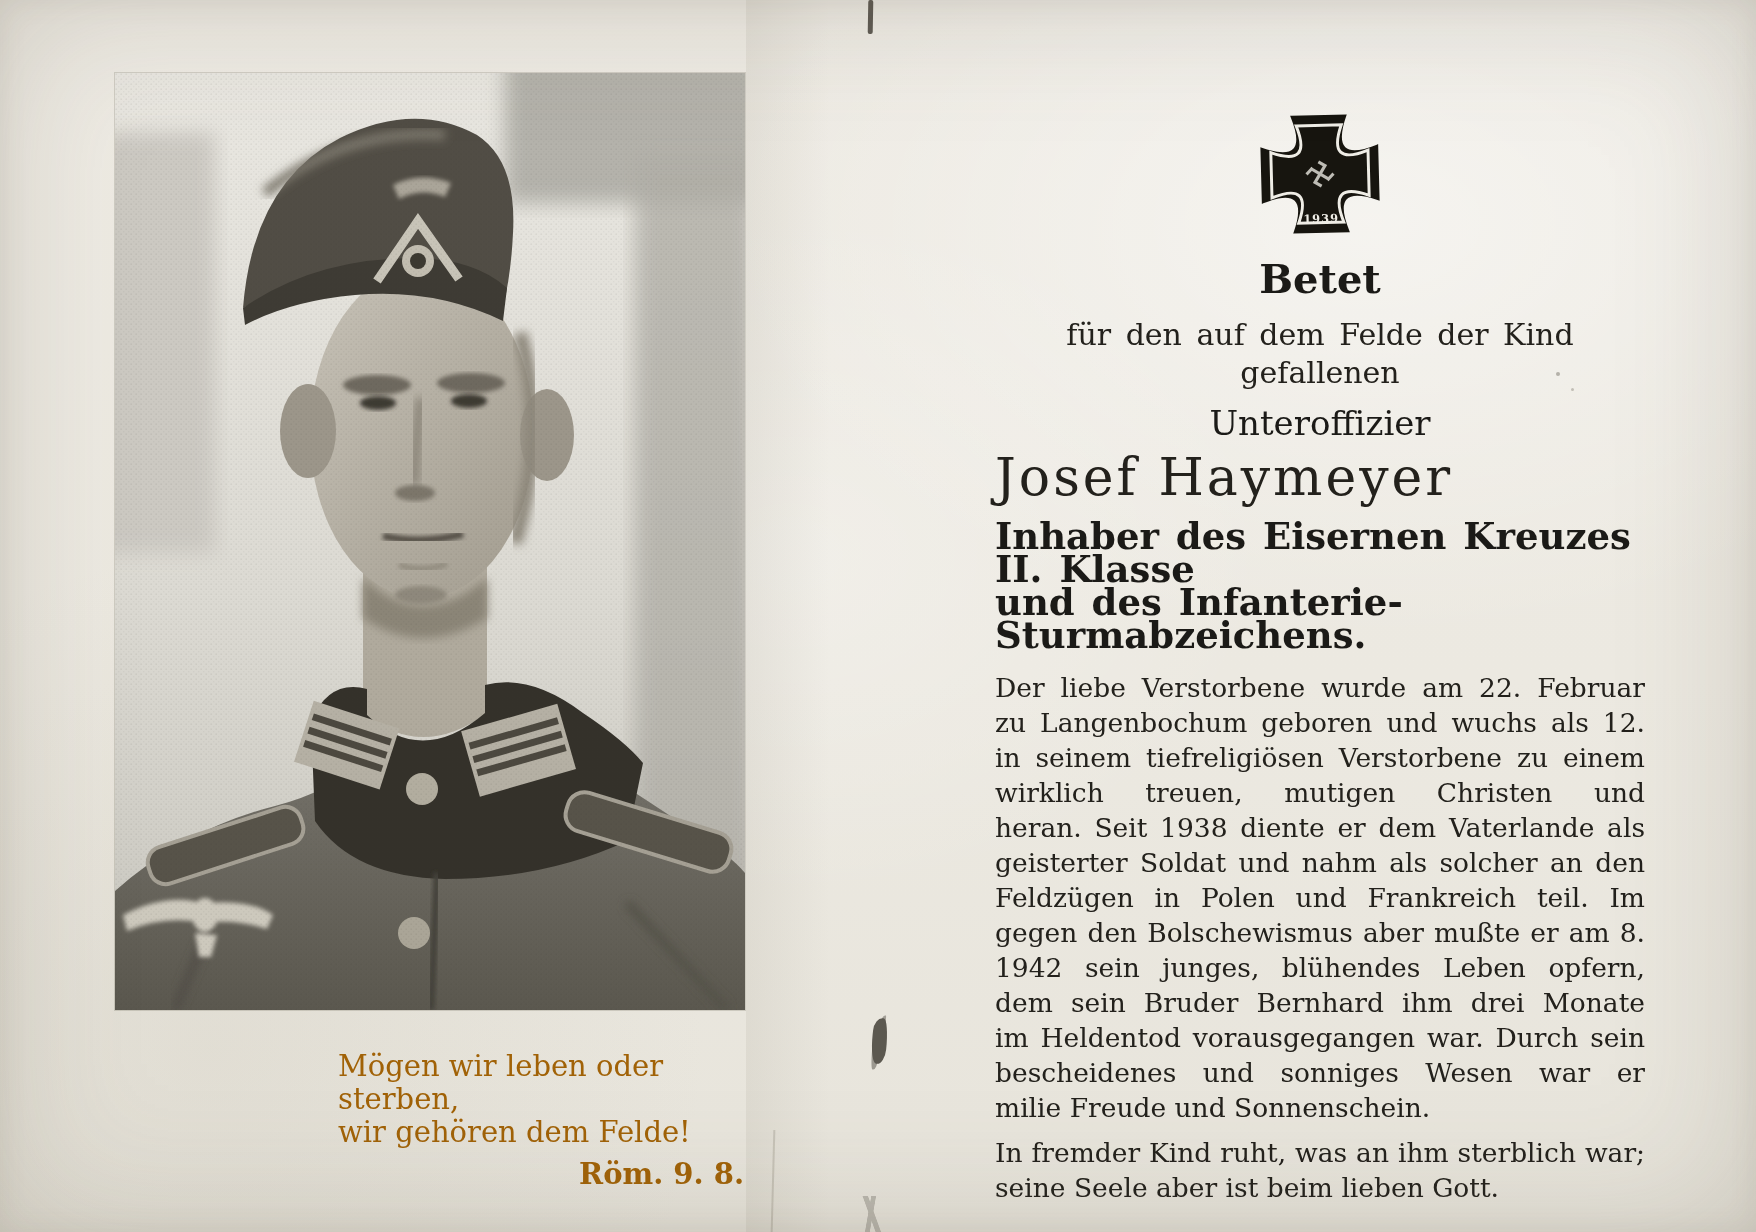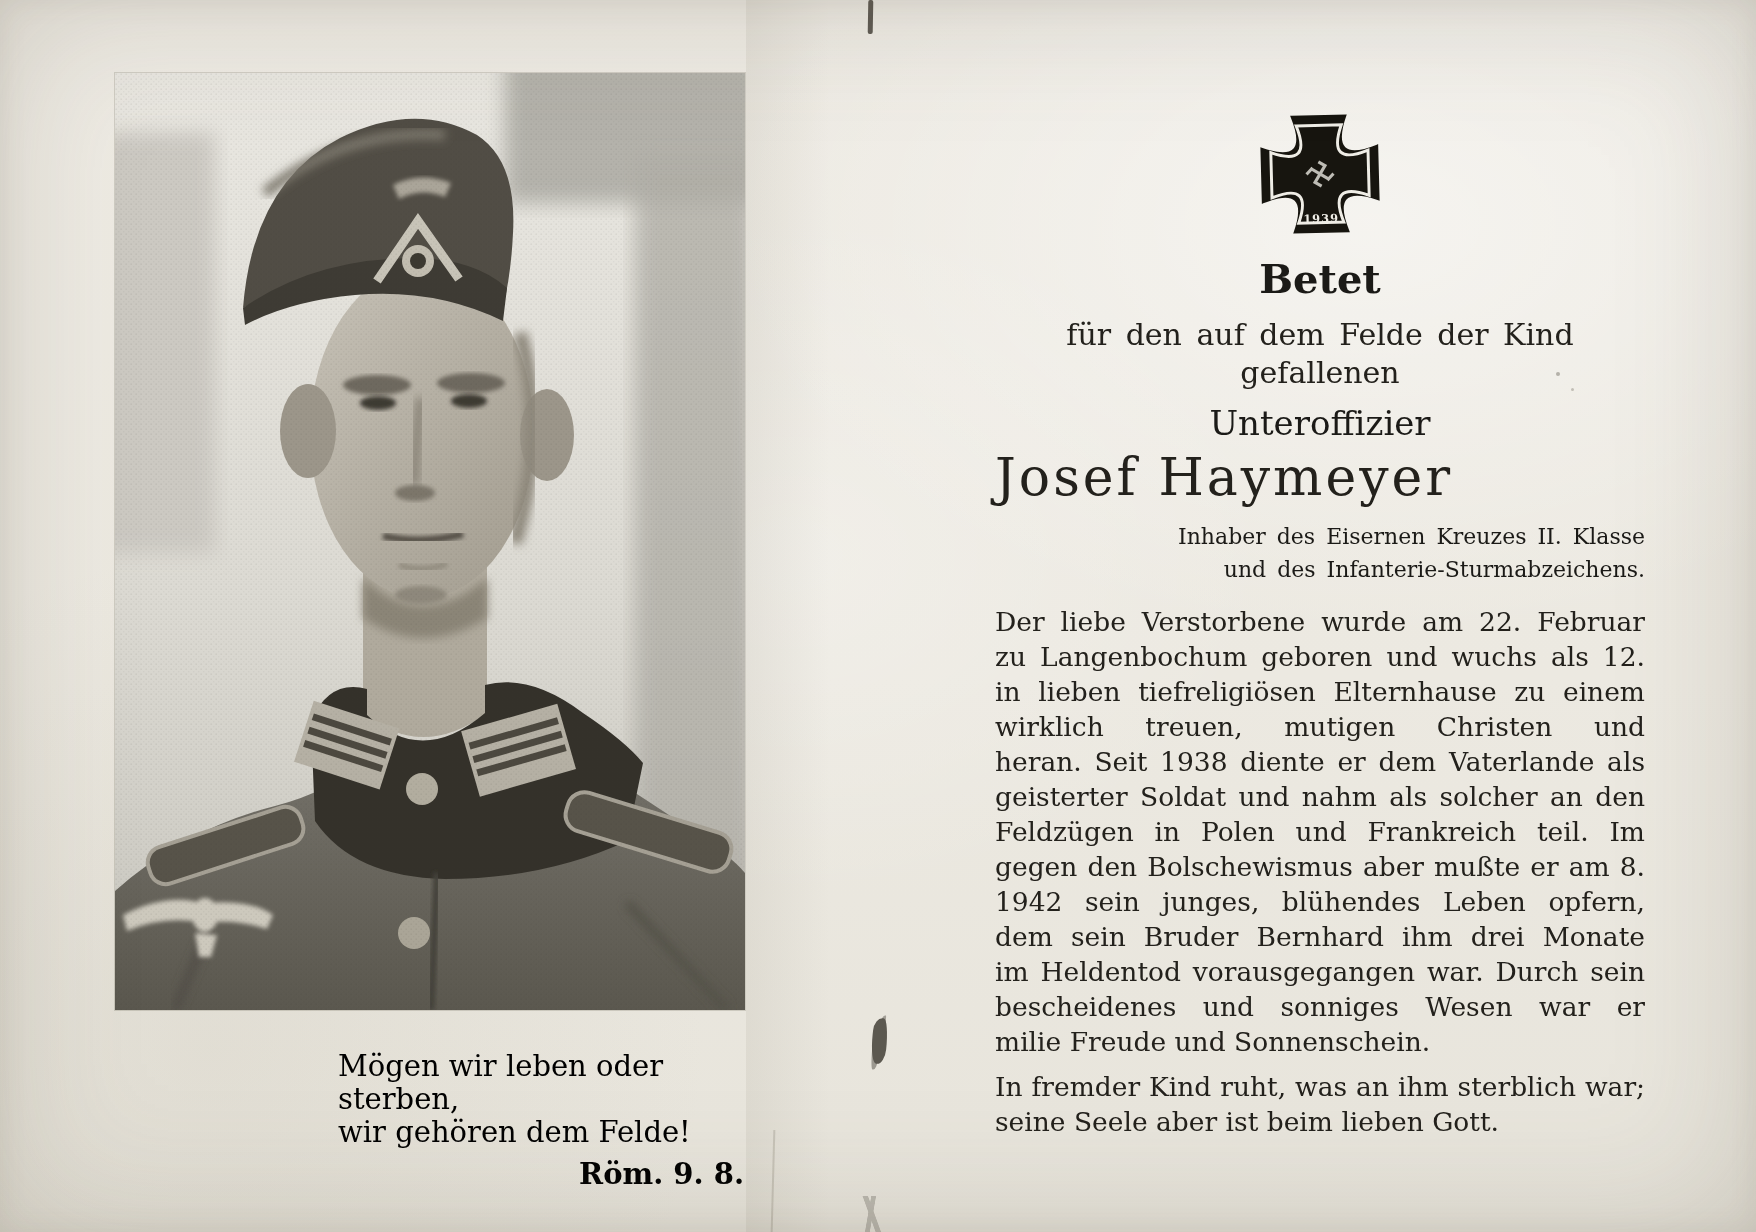--- a/index.html
+++ b/index.html
@@ -18,21 +18,21 @@
     box-shadow:inset 0 0 140px rgba(95,88,70,.22), inset 0 0 28px rgba(95,88,70,.10);}
   
   .photo-frame{
     position:absolute;left:115px;top:73px;width:630px;height:937px;
     box-shadow:0 0 0 1px rgba(120,115,100,.25), inset 0 0 26px rgba(40,38,32,.25);
     background:#d8d6cf;
   }
   .photo-frame svg{display:block;width:100%;height:100%;}
   .caption{
     position:absolute;left:338px;top:1050px;width:408px;
-    font-size:29px;line-height:33px;color:#000000;
+    font-size:29px;line-height:33px;color:#a16207;
   }
   .caption .src{font-weight:bold;text-align:right;margin-top:9px;padding-right:2px;}
   
   .gutter{position:absolute;left:746px;top:0;width:120px;height:1232px;pointer-events:none;
     background:linear-gradient(90deg, rgba(125,118,100,.10), rgba(125,118,100,0) 70%);}
   .crease{position:absolute;left:772px;top:1130px;width:2px;height:102px;background:rgba(105,98,82,.22);transform:rotate(1.5deg);}
   .tick-top{position:absolute;left:868px;top:0;width:5px;height:34px;background:#45413a;border-radius:2px;transform:rotate(1deg);opacity:.85;}
   .smudge-1{position:absolute;left:872px;top:1018px;width:15px;height:46px;background:#3a362e;opacity:.8;
     border-radius:60% 40% 55% 45%/30% 70% 35% 65%;transform:rotate(6deg);
     box-shadow:-3px 10px 0 -4px rgba(58,54,46,.55), 2px -8px 0 -5px rgba(58,54,46,.5);}
@@ -42,21 +42,21 @@
      linear-gradient(70deg, transparent 44%, #4a463e 46%, #4a463e 58%, transparent 60%);}
   .speck-a{position:absolute;left:1556px;top:372px;width:4px;height:4px;border-radius:50%;background:#6a655a;opacity:.45;}
   .speck-b{position:absolute;left:1571px;top:388px;width:3px;height:3px;border-radius:50%;background:#6a655a;opacity:.35;}
   
   .rcol{position:absolute;left:995px;top:0;width:650px;}
   .emblem-wrap{width:126px;height:124px;margin:112px auto 0 auto;transform:rotate(-1.5deg);}
   .h-betet{margin-top:20px;text-align:center;font-weight:bold;font-size:40px;line-height:46px;color:#1b1a17;}
   .h-dedication{margin-top:14px;text-align:center;font-size:30px;line-height:38px;word-spacing:5px;color:#23211c;}
   .h-rank{margin-top:10px;text-align:center;font-weight:normal;font-size:34px;line-height:42px;color:#1b1a17;}
   .h-name{text-align:left;font-size:52px;line-height:66px;letter-spacing:3px;color:#23211c;}
-  .h-honors{margin-top:10px;text-align:right;font-weight:normal;font-size:22px;line-height:33px;word-spacing:4px;color:#1b1a17;}
+  .h-honors{margin-top:10px;text-align:left;font-weight:bold;font-size:37px;line-height:33px;word-spacing:4px;color:#1b1a17;}
   .para{margin-top:18px;}
   .para.closing{margin-top:10px;}
   .jline{
     width:650px;height:35px;overflow:hidden;
     font-size:26.5px;line-height:35px;
     text-align:justify;text-align-last:justify;
     color:#23211c;
   }
   .jline.last{text-align-last:left;}
 </style>
@@ -207,21 +207,21 @@
   <div class="h-betet">Betet</div>
   <div class="h-dedication">für den auf dem Felde der Kind gefallenen</div>
   <div class="h-rank">Unteroffizier</div>
   <div class="h-name">Josef Haymeyer</div>
   <div class="h-honors">Inhaber des Eisernen Kreuzes II. Klasse</div>
   <div class="h-honors" style="margin-top:0;">und des Infanterie-Sturmabzeichens.</div>
 
   <div class="para">
     <div class="jline">Der liebe Verstorbene wurde am 22. Februar 1917</div>
     <div class="jline">zu Langenbochum geboren und wuchs als 12. Kind</div>
-    <div class="jline">in lieben tiefreligiösen Elternhause zu einem</div>
+    <div class="jline">in seinem tiefreligiösen Verstorbene zu einem</div>
     <div class="jline">wirklich treuen, mutigen Christen und Deutschen</div>
     <div class="jline">heran. Seit 1938 diente er dem Vaterlande als be-</div>
     <div class="jline">geisterter Soldat und nahm als solcher an den</div>
     <div class="jline">Feldzügen in Polen und Frankreich teil. Im Kampf</div>
     <div class="jline">gegen den Bolschewismus aber mußte er am 8. März</div>
     <div class="jline">1942 sein junges, blühendes Leben opfern, nach-</div>
     <div class="jline">dem sein Bruder Bernhard ihm drei Monate früher</div>
     <div class="jline">im Heldentod vorausgegangen war. Durch sein stets</div>
     <div class="jline">bescheidenes und sonniges Wesen war er seiner Fa-</div>
     <div class="jline last">milie Freude und Sonnenschein.</div>

